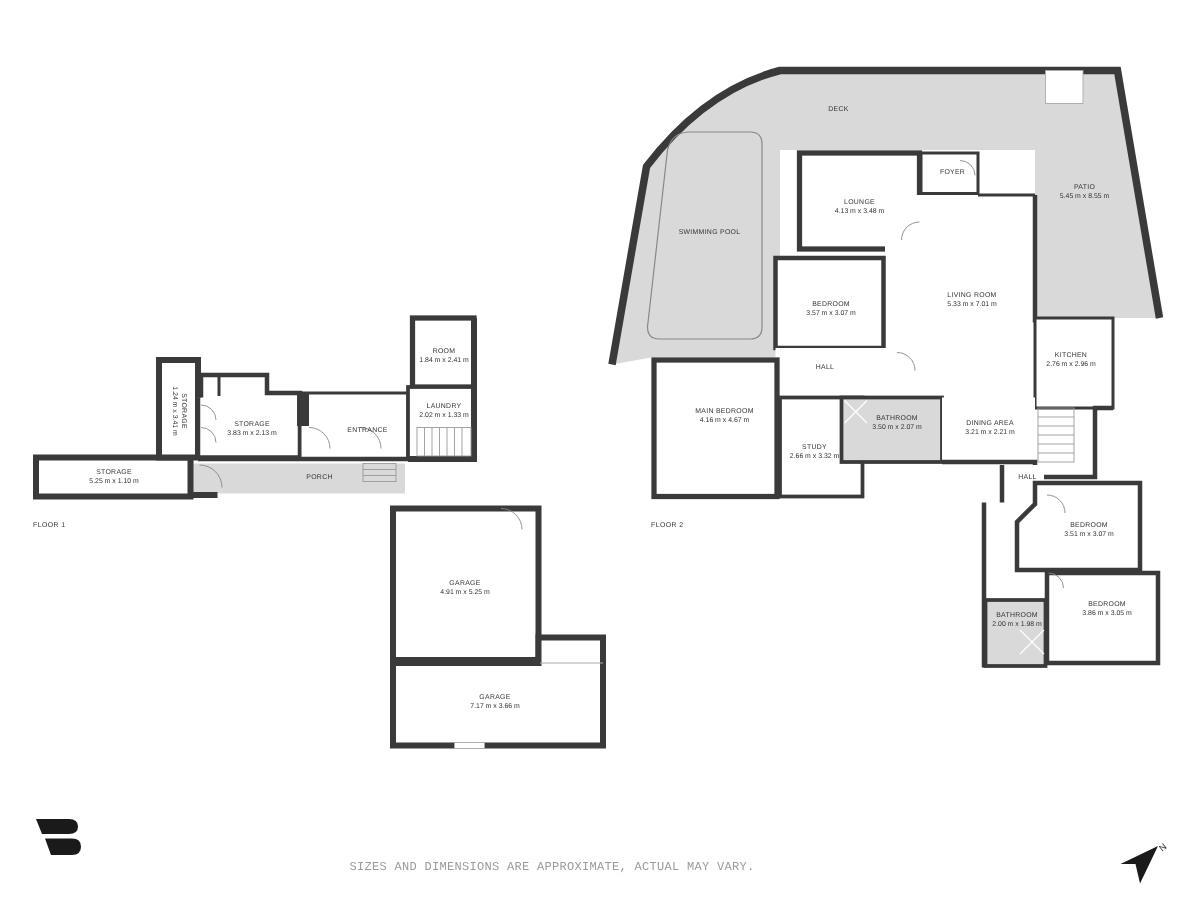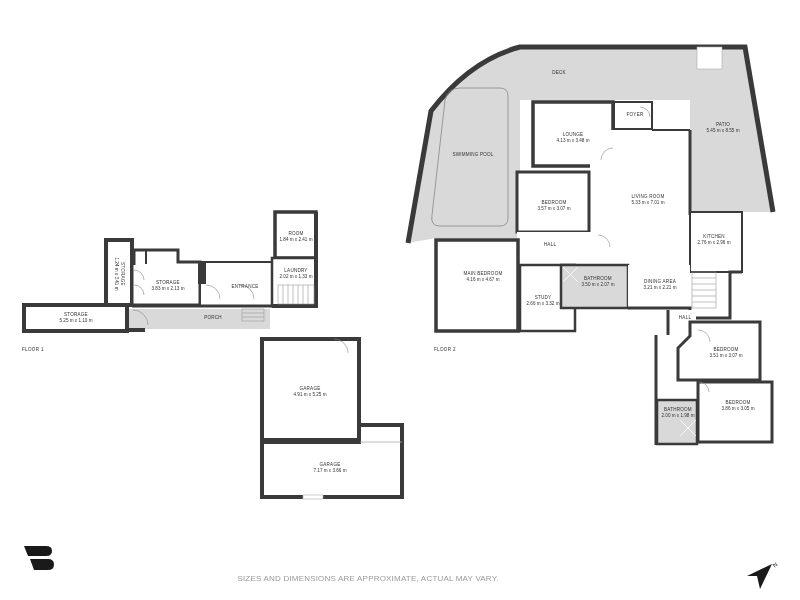--- a/index.html
+++ b/index.html
@@ -3,21 +3,21 @@
 <meta charset="utf-8">
 <style>
   html,body{margin:0;padding:0;background:#ffffff;}
   body{width:800px;height:600px;position:relative;overflow:hidden;font-family:"Liberation Sans",sans-serif;}
   svg.plan{position:absolute;left:0;top:0;}
   .lbl{position:absolute;text-align:center;color:#333;font-size:4.6px;line-height:6px;white-space:nowrap;transform:translate(-50%,-50%);}
   .lbl .nm{display:block;letter-spacing:0.2px;}
   .lbl .dm{display:block;}
   .vert{transform:translate(-50%,-50%) rotate(90deg);}
   .floor-lbl{position:absolute;font-size:4.6px;color:#333;letter-spacing:0.3px;}
-  .disclaimer{position:absolute;left:0;width:736px;top:574px;text-align:center;font-size:8px;color:#9a9a9a;font-family:Liberation Sans, sans-serif;letter-spacing:0.2px;}
+  .disclaimer{position:absolute;left:0;width:736px;top:574px;text-align:center;font-size:8px;color:#9a9a9a;font-family:Liberation Mono, monospace;letter-spacing:0.2px;}
   .logo{position:absolute;left:22px;top:545px;}
   .compass{position:absolute;left:745px;top:560px;}
 </style>
 </head>
 <body>
 
 <svg class="plan" width="800" height="600" viewBox="0 0 800 600">
 
   <g>
 

